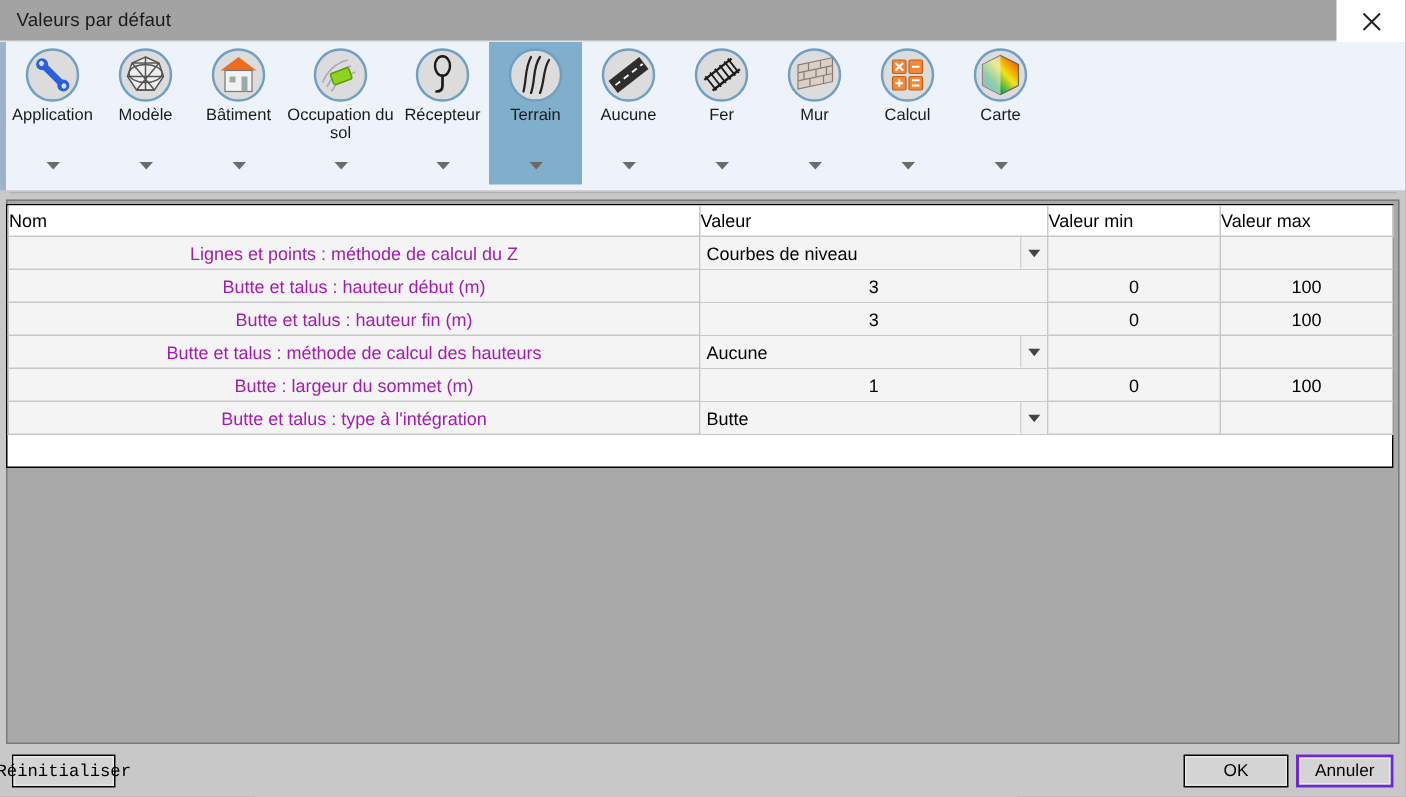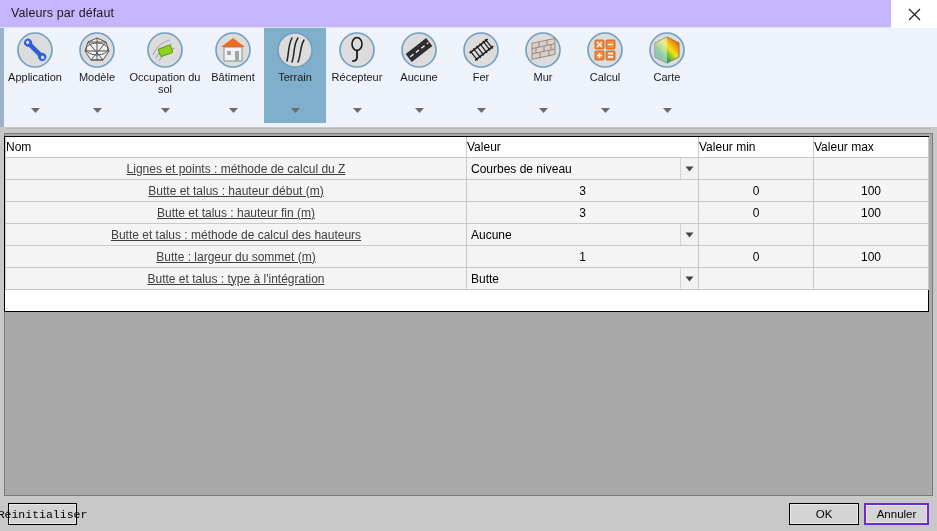--- a/index.html
+++ b/index.html
@@ -8,21 +8,21 @@
     background:#c0c0c0;
     font-family:"Liberation Sans","DejaVu Sans",sans-serif;
     font-size:12px;color:#000;
     -webkit-font-smoothing:none;
   }
   #app{position:relative;width:937px;height:531px;background:#c8c8c8;}
 
   
   .titlebar{
     position:absolute;left:0;top:0;width:937px;height:28px;
-    background:#c4b5fd;border-bottom:1px solid #e2e2e2;
+    background:#a3a3a3;border-bottom:1px solid #e2e2e2;
     box-sizing:border-box;
   }
   .titlebar .ttl{
     position:absolute;left:11px;top:6px;font-size:12.5px;color:#1a1a1a;
     letter-spacing:.1px;white-space:nowrap;
   }
   .closebtn{
     position:absolute;right:0;top:0;width:46px;height:28px;
     display:flex;align-items:center;justify-content:center;
     cursor:default;background:#ffffff;
@@ -73,21 +73,21 @@
   table.grid th{
     background:#ffffff;border:1px solid #c8c8c8;border-top:none;
     font-weight:normal;font-size:12px;color:#000;height:20px;
     text-align:left;padding:0;
   }
   table.grid td{
     border:1px solid #c8c8c8;height:21px;padding:0;font-size:12px;
     background:#f4f4f4;text-align:center;vertical-align:middle;
     overflow:hidden;white-space:nowrap;
   }
-  td.namecell{color:#404040;background:#f4f4f4;text-decoration:underline;}
+  td.namecell{color:#a21caf;background:#f4f4f4;}
   td.valcell{background:#ffffff;position:relative;text-align:center;padding:0 3px;}
   td.valcell.combo{text-align:left;padding-left:4px;}
   td.minmax{background:#f4f4f4;}
   .dropbtn{
     position:absolute;right:0;top:0;width:17px;height:100%;
     background:#f2f2f2;border-left:1px solid #d4d4d4;
     display:flex;align-items:center;justify-content:center;cursor:default;
   }
   .dropbtn svg{display:block;}
 
@@ -155,79 +155,79 @@
                 <ellipse cx="19" cy="18" rx="11" ry="6"></ellipse>
               </g>
             </svg></span>
           <span class="lbl">Modèle</span>
           <span class="caret">
             <svg width="11" height="7" viewBox="0 0 11 7">
               <path d="M1,1 L10,1 L5.5,6 Z" fill="#6b6b6b"></path>
             </svg>
           </span>
         </div>
+        <div class="tab">
+          <span class="ico"><svg width="38" height="38" viewBox="0 0 38 38">
+              <circle cx="19" cy="19" r="17" fill="#dcdcdc" stroke="#6f9fc2" stroke-width="1.6"></circle>
+              <g>
+                <polygon points="19,7 31,16 7,16" fill="#ed6d1e"></polygon>
+                <rect x="10" y="16" width="18" height="14" fill="#f2f2f2" stroke="#777" stroke-width="0.8"></rect>
+                <rect x="13" y="20" width="4" height="4" fill="#9aa"></rect>
+                <rect x="21" y="20" width="4" height="10" fill="#9aa"></rect>
+              </g>
+            </svg></span>
+          <span class="lbl">Bâtiment</span>
+          <span class="caret">
+            <svg width="11" height="7" viewBox="0 0 11 7">
+              <path d="M1,1 L10,1 L5.5,6 Z" fill="#6b6b6b"></path>
+            </svg>
+          </span>
+        </div>
         <div class="tab wide">
           <span class="ico"><svg width="38" height="38" viewBox="0 0 38 38">
               <circle cx="19" cy="19" r="17" fill="#dcdcdc" stroke="#6f9fc2" stroke-width="1.6"></circle>
               <g>
                 <path d="M7,24 Q12,12 24,9" stroke="#aab" stroke-width="1.2" fill="none"></path>
                 <path d="M10,27 Q15,16 26,13" stroke="#aab" stroke-width="1.2" fill="none"></path>
                 <path d="M13,30 Q18,20 29,17" stroke="#aab" stroke-width="1.2" fill="none"></path>
                 <rect x="13" y="16" width="13" height="8" rx="1.5" fill="#8ed321" stroke="#5c9e00" stroke-width="1" transform="rotate(-20 19 20)"></rect>
               </g>
             </svg></span>
           <span class="lbl">Occupation du sol</span>
           <span class="caret">
             <svg width="11" height="7" viewBox="0 0 11 7">
               <path d="M1,1 L10,1 L5.5,6 Z" fill="#6b6b6b"></path>
             </svg>
           </span>
         </div>
         <div class="tab">
           <span class="ico"><svg width="38" height="38" viewBox="0 0 38 38">
               <circle cx="19" cy="19" r="17" fill="#dcdcdc" stroke="#6f9fc2" stroke-width="1.6"></circle>
-              <g>
-                <polygon points="19,7 31,16 7,16" fill="#ed6d1e"></polygon>
-                <rect x="10" y="16" width="18" height="14" fill="#f2f2f2" stroke="#777" stroke-width="0.8"></rect>
-                <rect x="13" y="20" width="4" height="4" fill="#9aa"></rect>
-                <rect x="21" y="20" width="4" height="10" fill="#9aa"></rect>
-              </g>
-            </svg></span>
-          <span class="lbl">Bâtiment</span>
+              <g stroke="#1a1a1a" fill="none">
+                <ellipse cx="19" cy="13" rx="5" ry="6.5" stroke-width="1.6"></ellipse>
+                <path d="M19,19.5 L19,26 Q19,30 15,30" stroke-width="1.8" stroke-linecap="round"></path>
+              </g>
+            </svg></span>
+          <span class="lbl">Récepteur</span>
           <span class="caret">
             <svg width="11" height="7" viewBox="0 0 11 7">
               <path d="M1,1 L10,1 L5.5,6 Z" fill="#6b6b6b"></path>
             </svg>
           </span>
         </div>
         <div class="tab sel">
           <span class="ico"><svg width="38" height="38" viewBox="0 0 38 38">
               <circle cx="19" cy="19" r="17" fill="#dcdcdc" stroke="#6f9fc2" stroke-width="1.6"></circle>
               <g stroke="#222" stroke-width="1.5" fill="none" stroke-linecap="round">
                 <path d="M11,30 C13,22 12,14 16,7"></path>
                 <path d="M16,31 C19,23 17,14 22,7"></path>
                 <path d="M22,31 C25,24 24,15 28,9"></path>
               </g>
             </svg></span>
           <span class="lbl">Terrain</span>
-          <span class="caret">
-            <svg width="11" height="7" viewBox="0 0 11 7">
-              <path d="M1,1 L10,1 L5.5,6 Z" fill="#6b6b6b"></path>
-            </svg>
-          </span>
-        </div>
-        <div class="tab">
-          <span class="ico"><svg width="38" height="38" viewBox="0 0 38 38">
-              <circle cx="19" cy="19" r="17" fill="#dcdcdc" stroke="#6f9fc2" stroke-width="1.6"></circle>
-              <g stroke="#1a1a1a" fill="none">
-                <ellipse cx="19" cy="13" rx="5" ry="6.5" stroke-width="1.6"></ellipse>
-                <path d="M19,19.5 L19,26 Q19,30 15,30" stroke-width="1.8" stroke-linecap="round"></path>
-              </g>
-            </svg></span>
-          <span class="lbl">Récepteur</span>
           <span class="caret">
             <svg width="11" height="7" viewBox="0 0 11 7">
               <path d="M1,1 L10,1 L5.5,6 Z" fill="#6b6b6b"></path>
             </svg>
           </span>
         </div>
         <div class="tab">
           <span class="ico"><svg width="38" height="38" viewBox="0 0 38 38">
               <circle cx="19" cy="19" r="17" fill="#dcdcdc" stroke="#6f9fc2" stroke-width="1.6"></circle>
               <g transform="rotate(-38 19 19)">

